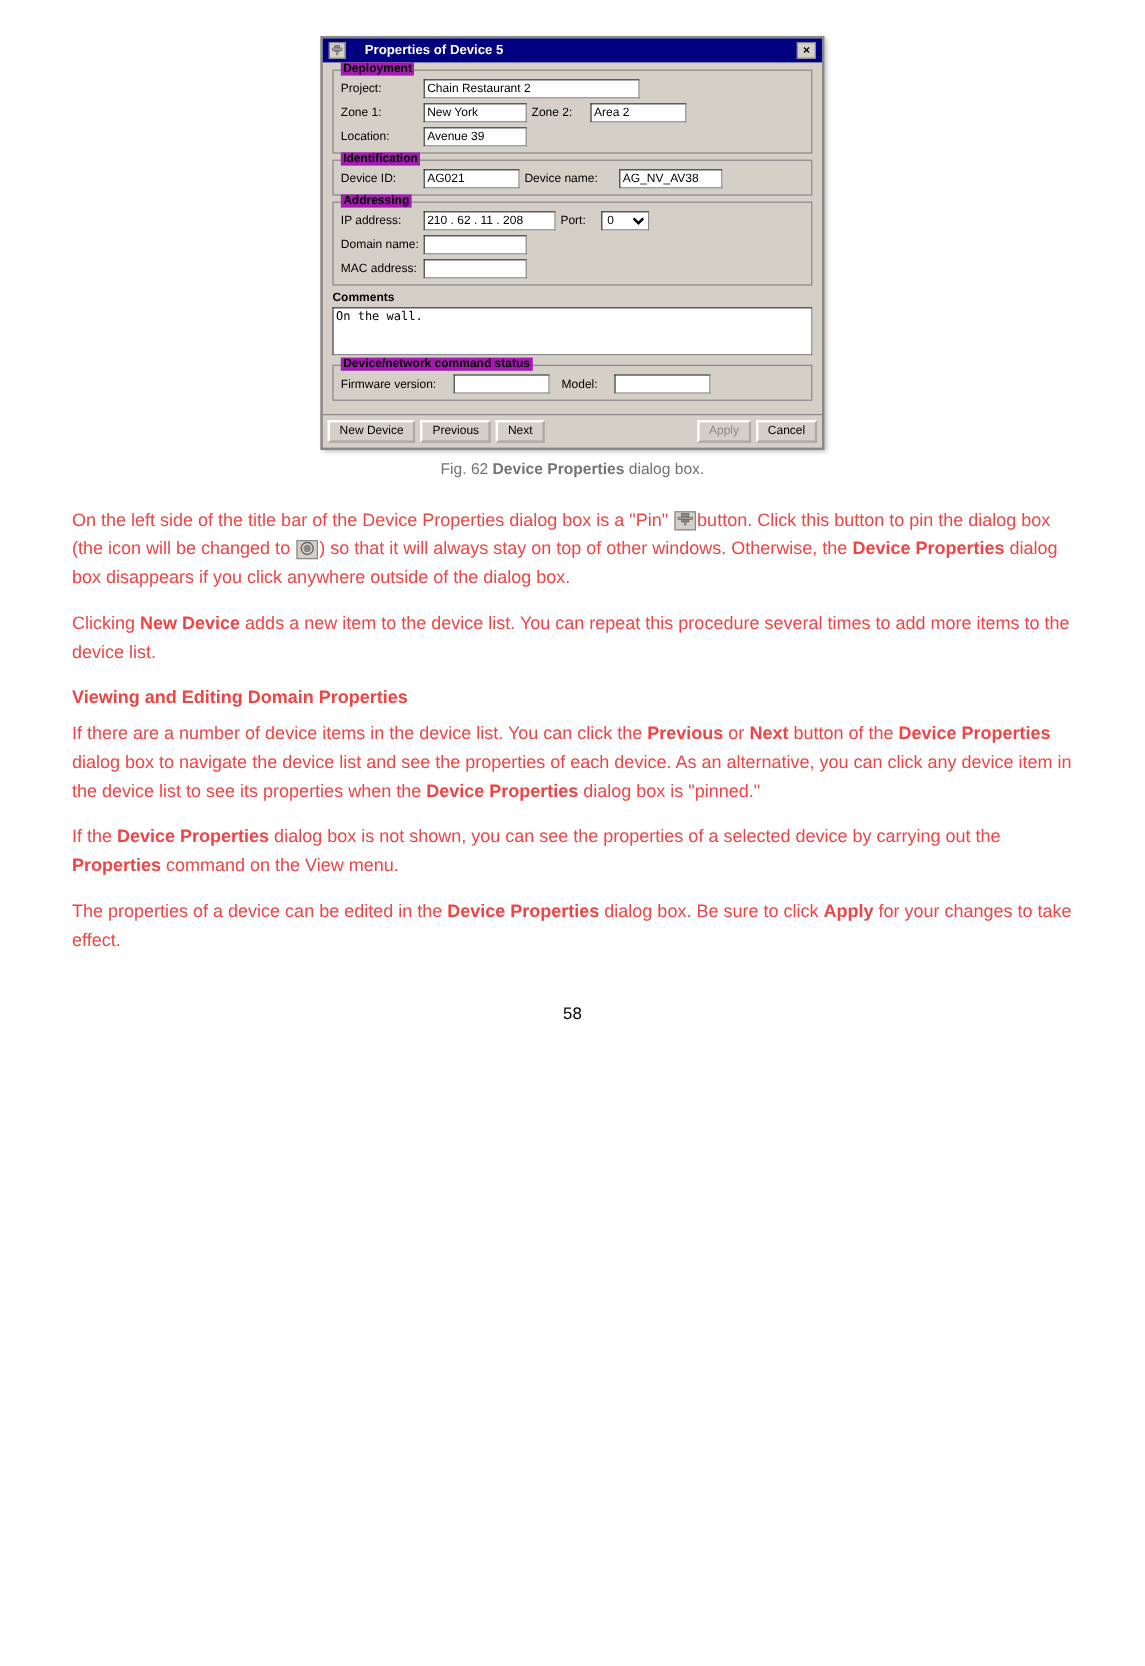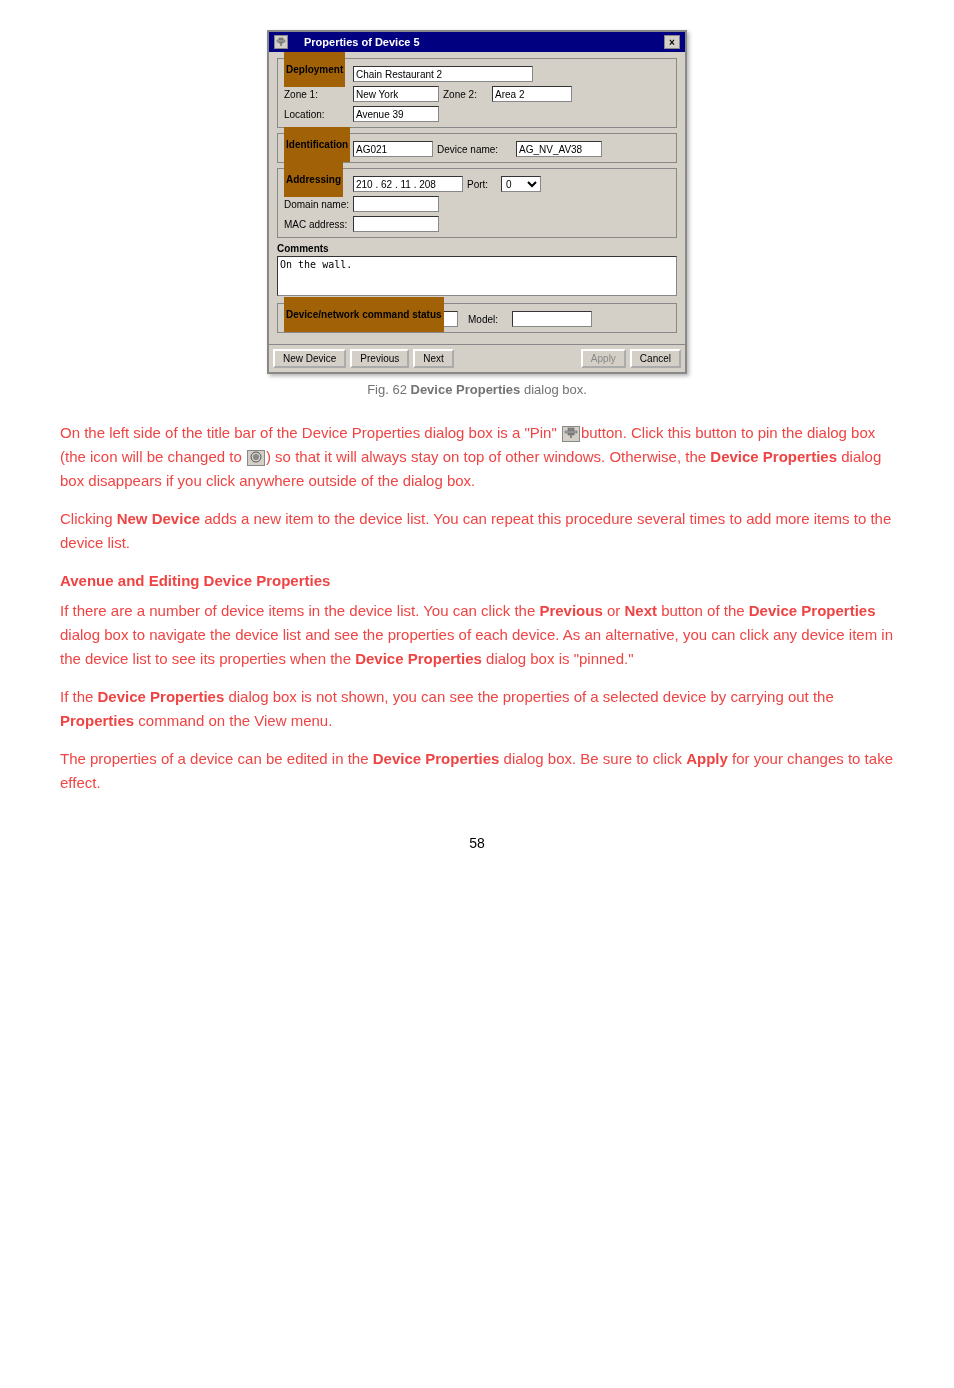--- a/index.html
+++ b/index.html
@@ -82,22 +82,22 @@
       margin-bottom: 5px;
       padding: 3px 6px 5px 6px;
       position: relative;
       background: #d4d0c8;
     }
 
     .dialog-section-title {
       position: absolute;
       top: -7px;
       left: 6px;
-      background: #a16207;
-      padding: 12px 2px;
+      background: #a21caf;
+      padding: 0 2px;
       font-size: 10px;
       font-weight: bold;
       color: #000;
     }
 
     .dialog-row {
       display: flex;
       align-items: center;
       margin-top: 4px;
       gap: 4px;
@@ -354,21 +354,21 @@
         <circle cx="7" cy="6" r="5" fill="#d4d0c8" stroke="#555" stroke-width="1"></circle>
         <circle cx="7" cy="6" r="3" fill="#888"></circle>
       </svg>
     </span><span>) so that it will always stay on top of other windows. Otherwise, the </span><strong>Device Properties</strong><span> dialog box disappears if you click anywhere outside of the dialog box.</span>
   </p>
 
   <p>
     <span>Clicking </span><strong>New Device</strong><span> adds a new item to the device list. You can repeat this procedure several times to add more items to the device list.</span>
   </p>
 
-  <div class="section-heading">Avenue and Editing Device Properties</div>
+  <div class="section-heading">Viewing and Editing Domain Properties</div>
 
   <p>
     <span>If there are a number of device items in the device list. You can click the </span><strong>Previous</strong><span> or </span><strong>Next</strong><span> button of the </span><strong>Device Properties</strong><span> dialog box to navigate the device list and see the properties of each device. As an alternative, you can click any device item in the device list to see its properties when the </span><strong>Device Properties</strong><span> dialog box is "pinned."</span>
   </p>
 
   <p>
     <span>If the </span><strong>Device Properties</strong><span> dialog box is not shown, you can see the properties of a selected device by carrying out the </span><strong>Properties</strong><span> command on the View menu.</span>
   </p>
 
   <p>

